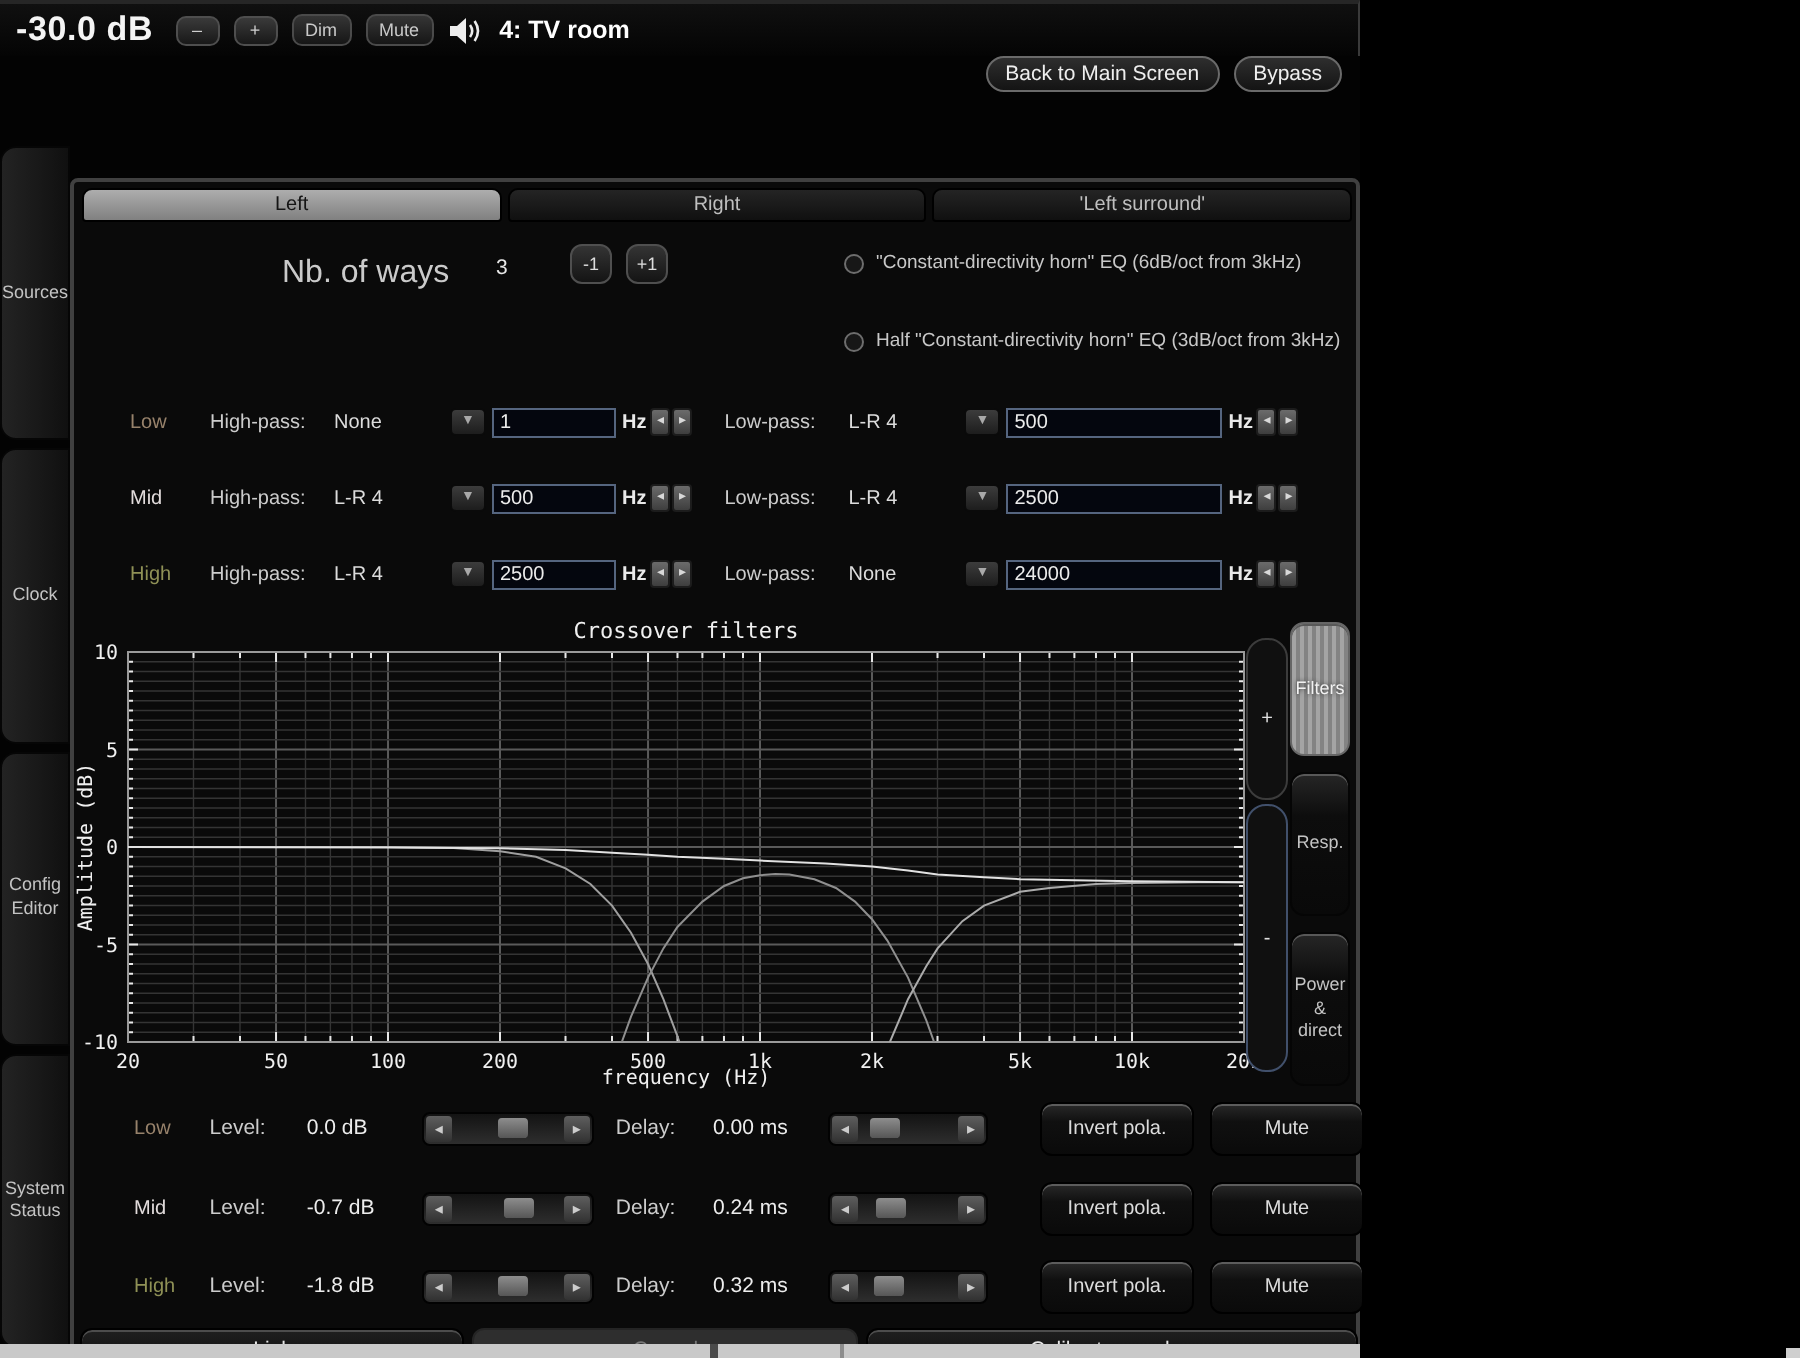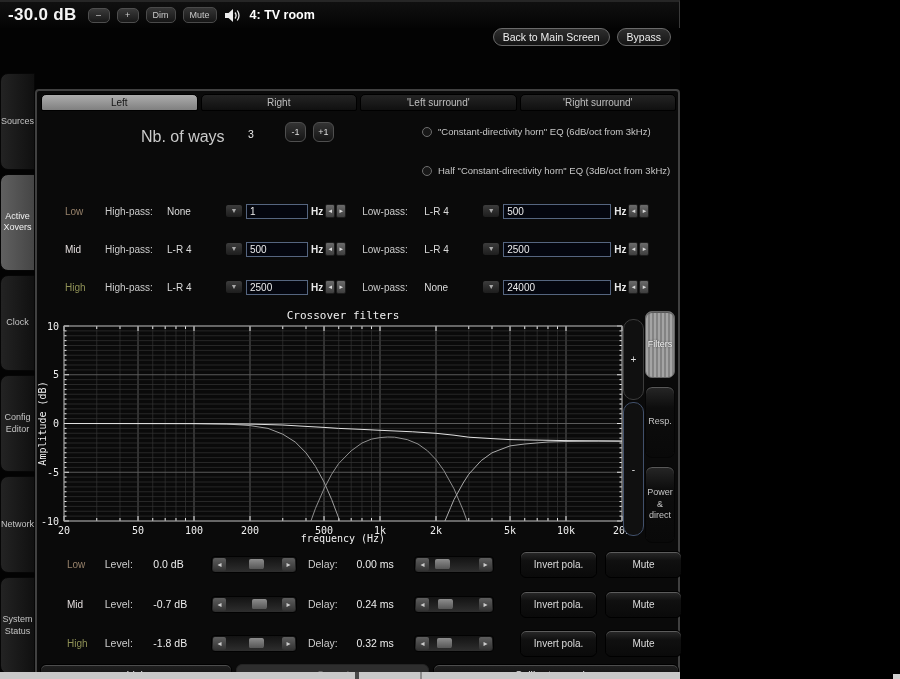--- a/index.html
+++ b/index.html
@@ -147,34 +147,31 @@
       <span class="win-title">4: TV room</span>
       <span class="tb-right">
         <button class="tb-pill">Back to Main Screen</button>
         <button class="tb-pill">Bypass</button>
       </span>
     </div>
 
 
     <div class="sidebar">
       <div class="side-item">Sources</div>
-      <div class="side-item selected">Active Xovers</div>
       <div class="side-item">Clock</div>
       <div class="side-item">Config Editor</div>
-      <div class="side-item">Network</div>
       <div class="side-item">System Status</div>
     </div>
 
     <div class="panel">
 
       <div class="chtabs">
         <div class="chtab selected">Left</div>
         <div class="chtab">Right</div>
         <div class="chtab">'Left surround'</div>
-        <div class="chtab">'Right surround'</div>
       </div>
 
       <span class="label ways-label">Nb. of ways</span>
       <span class="ways-value">3</span>
       <button class="step-btn step-dec">-1</button>
       <button class="step-btn step-inc">+1</button>
 
       <div class="eq-option eq1">
         <span class="radio"></span>
         <span class="eq-label">"Constant-directivity horn" EQ (6dB/oct from 3kHz)</span>

